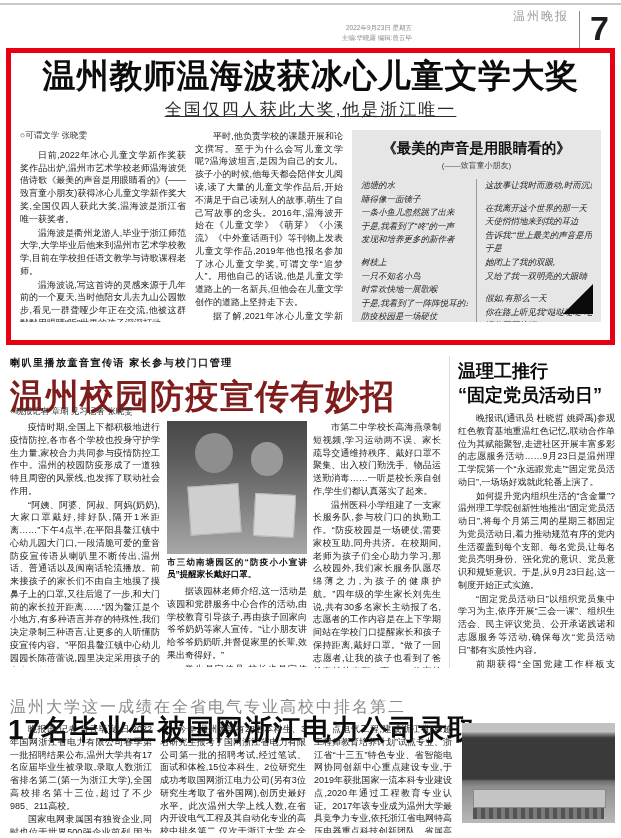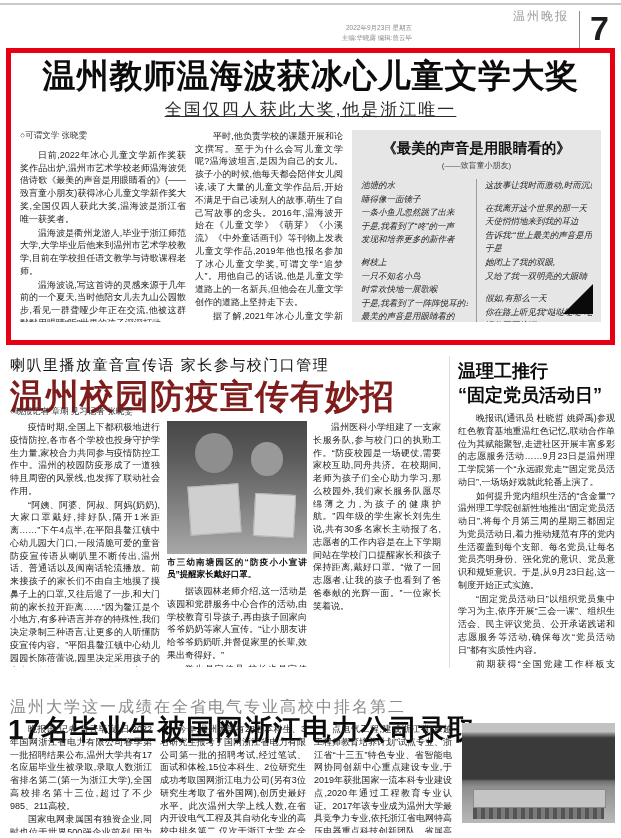--- a/index.html
+++ b/index.html
@@ -33,21 +33,21 @@
   .poem-subtitle{font-size:8px;text-align:center;color:#444;margin:2px 0 8px;}
   .poem-cols{display:flex;}
   .poem-col{flex:1;padding:0 8px;overflow:hidden;}
   .poem-col-left{border-right:1px solid #9a9a9a;}
   .poem-line{font-size:8.5px;line-height:1.6;font-style:italic;color:#222;white-space:nowrap;overflow:hidden;text-indent:0;}
   .poem-line:empty{height:9px;}
   .corner-triangle{position:absolute;right:8px;bottom:8px;width:0;height:0;
                    border-left:30px solid transparent;border-bottom:30px solid #0a0a0a;}
 
   
-  .kicker{position:absolute;left:10px;top:356px;font-size:15px;font-weight:400;letter-spacing:1.5px;color:#111;}
+  .kicker{position:absolute;left:10px;top:356px;font-size:10px;font-weight:700;letter-spacing:1.5px;color:#111;}
   .mid-headline{position:absolute;left:10px;top:374px;font-size:34px;font-weight:900;letter-spacing:1px;color:#7f1d1d;}
   .mid-byline{position:absolute;left:10px;top:406px;font-size:8.5px;color:#333;}
   .mid-col1{position:absolute;left:10px;top:421px;width:150px;height:246px;overflow:hidden;}
   .mid-photo{position:absolute;left:167px;top:421px;width:140px;height:133px;overflow:hidden;
              background:linear-gradient(180deg,#474747 0%,#5c5c5c 28%,#7d7d7d 60%,#a8a8a8 100%);}
   .head{position:absolute;border-radius:50%;}
   .head-1{left:20%;top:9%;width:27%;height:30%;background:#8e8e8e;}
   .head-2{left:60%;top:16%;width:23%;height:25%;background:#999999;}
   .drawing{position:absolute;border:1px solid #b5b5b5;}
   .drawing-1{left:16%;top:48%;width:35%;height:35%;transform:rotate(-4deg);background:#cfcfcf;}
@@ -121,21 +121,21 @@
               <div class="poem-line">池塘的水</div>
               <div class="poem-line">睡得像一面镜子</div>
               <div class="poem-line">一条小鱼儿忽然跳了出来</div>
               <div class="poem-line">于是,我看到了“咚”的一声</div>
               <div class="poem-line">发现和培养更多的新作者</div>
               <div class="poem-line"></div>
               <div class="poem-line">树枝上</div>
               <div class="poem-line">一只不知名小鸟</div>
               <div class="poem-line">时常欢快地一展歌喉</div>
               <div class="poem-line">于是,我看到了一阵阵悦耳的鸟鸣</div>
-              <div class="poem-line">最美的声音是用眼睛看的</div>
+              <div class="poem-line">防疫校园是一场硬仗</div>
             </div>
           <div class="poem-col">
               <div class="poem-line">这故事让我时而激动,时而沉思</div>
               <div class="poem-line"></div>
               <div class="poem-line">在我离开这个世界的那一天</div>
               <div class="poem-line">天使悄悄地来到我的耳边</div>
               <div class="poem-line">告诉我:“世上最美的声音是用眼睛看的!”</div>
               <div class="poem-line">于是</div>
               <div class="poem-line">她闭上了我的双眼,</div>
               <div class="poem-line">又给了我一双明亮的大眼睛</div>
@@ -162,20 +162,21 @@
     <div class="head head-2"></div>
     <div class="drawing drawing-1"></div>
     <div class="drawing drawing-2"></div>
   </div>
   <div class="mid-caption">市三幼南塘园区的“防疫小小宣讲员”提醒家长戴好口罩。</div>
   <div class="mid-col2">
       <div class="para">据该园林老师介绍,这一活动是该园和党群服务中心合作的活动,由学校教育引导孩子,再由孩子回家向爷爷奶奶等家人宣传。“让小朋友讲给爷爷奶奶听,并督促家里的长辈,效果出奇得好。”</div>
       <div class="para">学生是宣传员,校长也是宣传员。为了做好学生返校疫情防控,宣传好防疫要点,温州</div>
     </div>
   <div class="mid-col3">
+      <div class="para">市第二中学校长高海燕录制短视频,学习运动两不误、家长疏导交通维持秩序、戴好口罩不聚集、出入校门勤洗手、物品运送勤消毒……一听是校长亲自创作,学生们都认真落实了起来。</div>
       <div class="para">温州医科小学组建了一支家长服务队,参与校门口的执勤工作。“防疫校园是一场硬仗,需要家校互助,同舟共济。在校期间,老师为孩子们全心助力学习,那么校园外,我们家长服务队愿尽绵薄之力,为孩子的健康护航。”四年级的学生家长刘先生说,共有30多名家长主动报了名,志愿者的工作内容是在上下学期间站在学校门口提醒家长和孩子保持距离,戴好口罩。“做了一回志愿者,让我的孩子也看到了爸爸奉献的光辉一面。”一位家长笑着说。</div>
     </div>
   <div class="section-divider"></div>
 
   <div class="party-headline">
     <div>温理工推行</div>
     <div>“固定党员活动日”</div>
   </div>
   <div class="party-body">
       <div class="para">晚报讯(通讯员 杜晓哲 姚舜禹)参观红色教育基地重温红色记忆,联动合作单位为其赋能聚智,走进社区开展丰富多彩的志愿服务活动……9月23日是温州理工学院第一个“永远跟党走”“固定党员活动日”,一场场好戏就此轮番上演了。</div>

